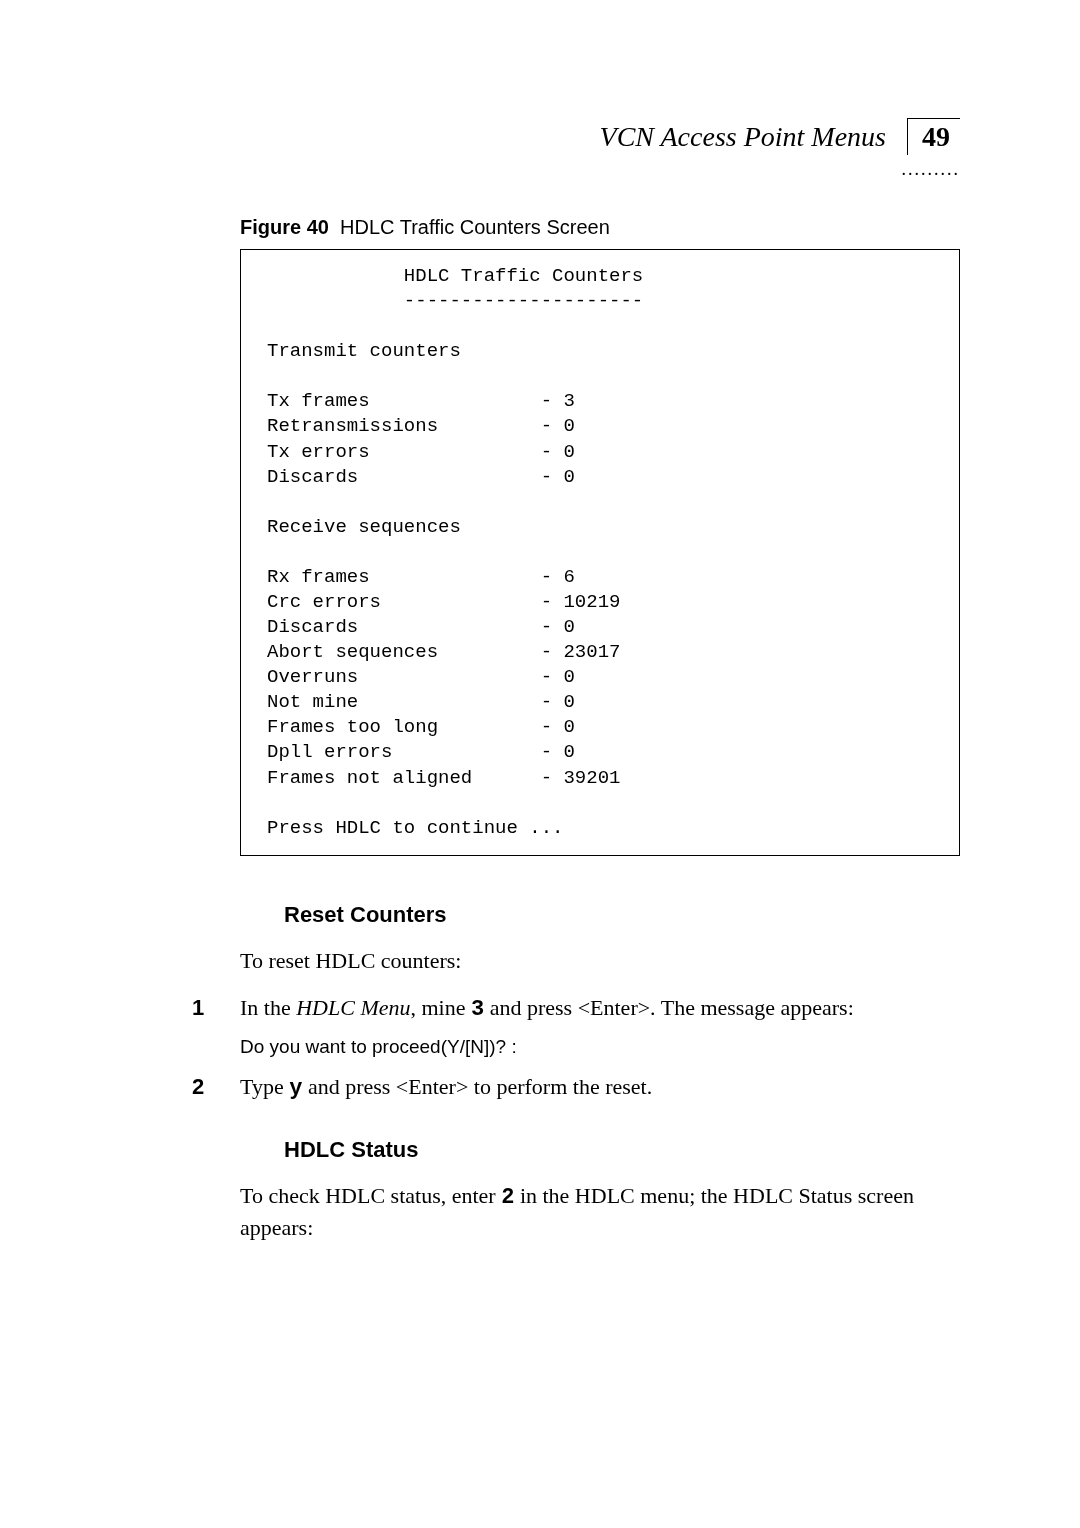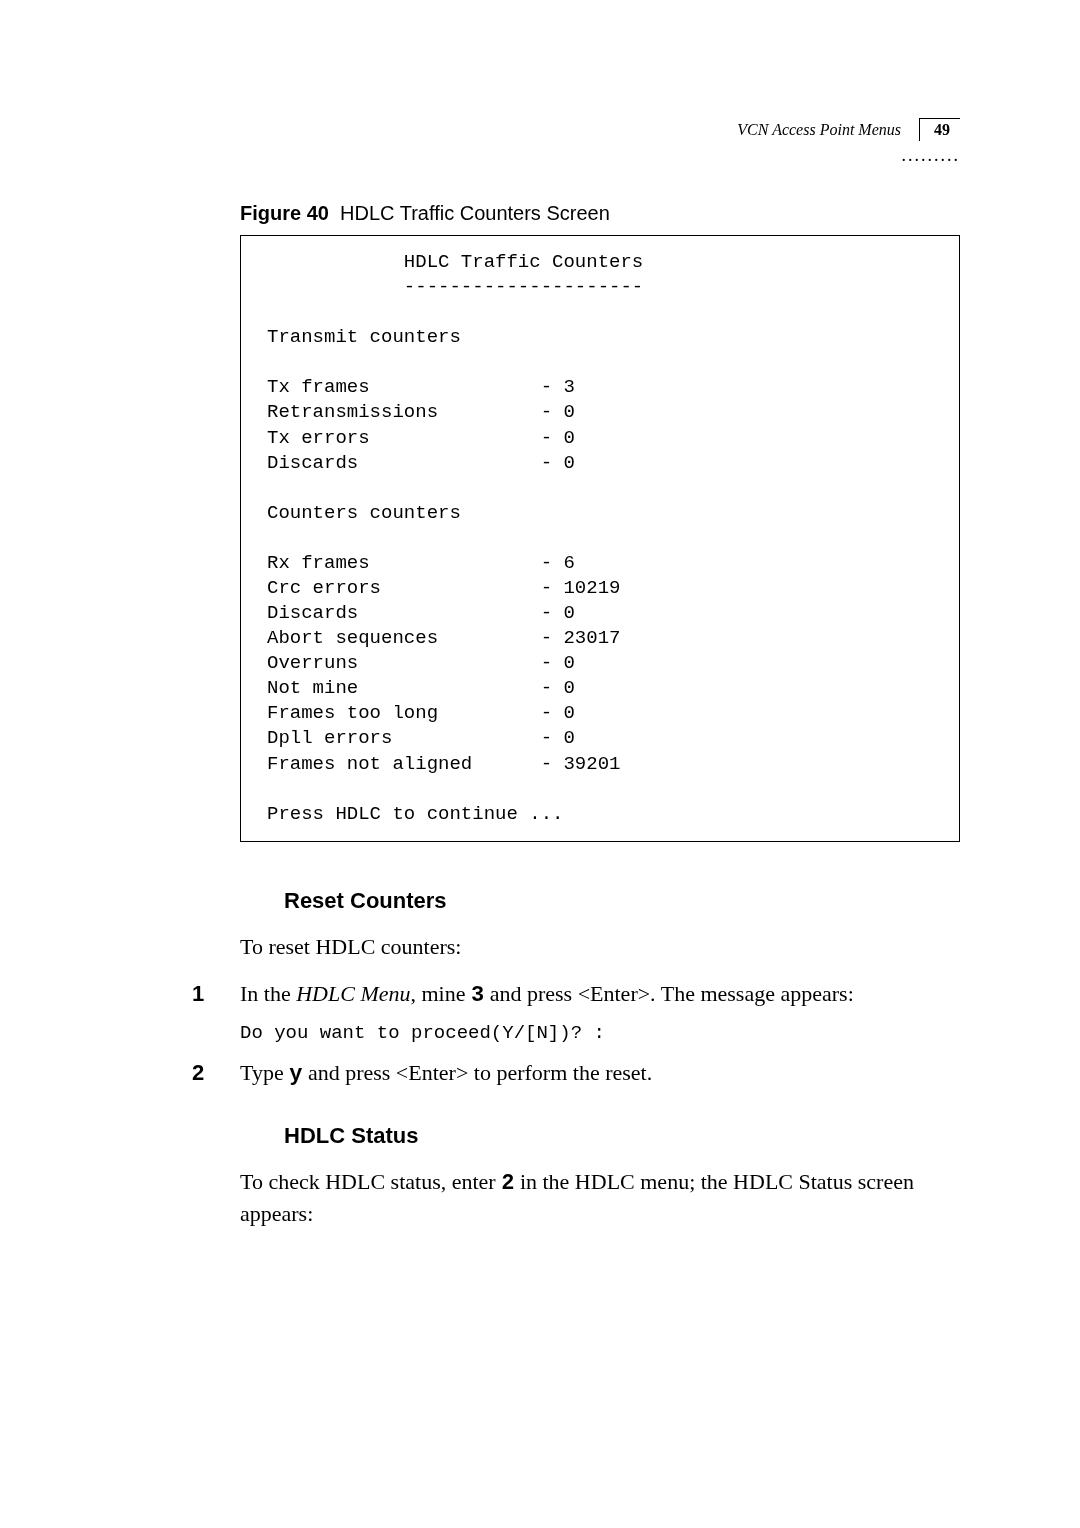--- a/index.html
+++ b/index.html
@@ -12,21 +12,21 @@
     width: 1080px;
     height: 1528px;
     position: relative;
   }
   .page {
     padding: 118px 120px 0 240px;
     box-sizing: border-box;
   }
   .runhead {
     text-align: right;
-    font-size: 16px;
+    font-size: 28px;
     margin-bottom: 4px;
     white-space: nowrap;
   }
   .runhead em { font-style: italic; }
   .runhead .pagenum {
     display: inline-block;
     border: 1px solid #000;
     border-right: none;
     border-bottom: none;
     padding: 2px 10px 2px 14px;
@@ -83,21 +83,21 @@
     width: 26px;
     margin-left: -48px;
     position: absolute;
   }
   .step-wrap { margin-left: 0; }
   .inline-bold {
     font-family: "Courier New", Courier, monospace;
     font-weight: bold;
   }
   .inline-mono {
-    font-family: Liberation Mono, monospace;
+    font-family: Liberation Sans, sans-serif;
     font-size: 19px;
     margin-left: 0;
     margin-bottom: 14px;
   }
   em.menu { font-style: italic; }
 </style>
 </head>
 <body>
 
 <div class="page">
@@ -115,21 +115,21 @@
   <div class="codebox"><span>            <span>HDLC Traffic Counters</span></span>
 <span>            <span>---------------------</span></span>
 
 <span>Transmit counters</span>
 
 <span><span>Tx frames</span>              <span> - 3</span></span>
 <span><span>Retransmissions</span>        <span> - 0</span></span>
 <span><span>Tx errors</span>              <span> - 0</span></span>
 <span><span>Discards</span>               <span> - 0</span></span>
 
-<span>Counters counters</span>
+<span>Receive sequences</span>
 
 <span><span>Rx frames</span>              <span> - 6</span></span>
 <span><span>Crc errors</span>             <span> - 10219</span></span>
 <span><span>Discards</span>               <span> - 0</span></span>
 <span><span>Abort sequences</span>        <span> - 23017</span></span>
 <span><span>Overruns</span>               <span> - 0</span></span>
 <span><span>Not mine</span>               <span> - 0</span></span>
 <span><span>Frames too long</span>        <span> - 0</span></span>
 <span><span>Dpll errors</span>            <span> - 0</span></span>
 <span><span>Frames not aligned</span>     <span> - 39201</span></span>

